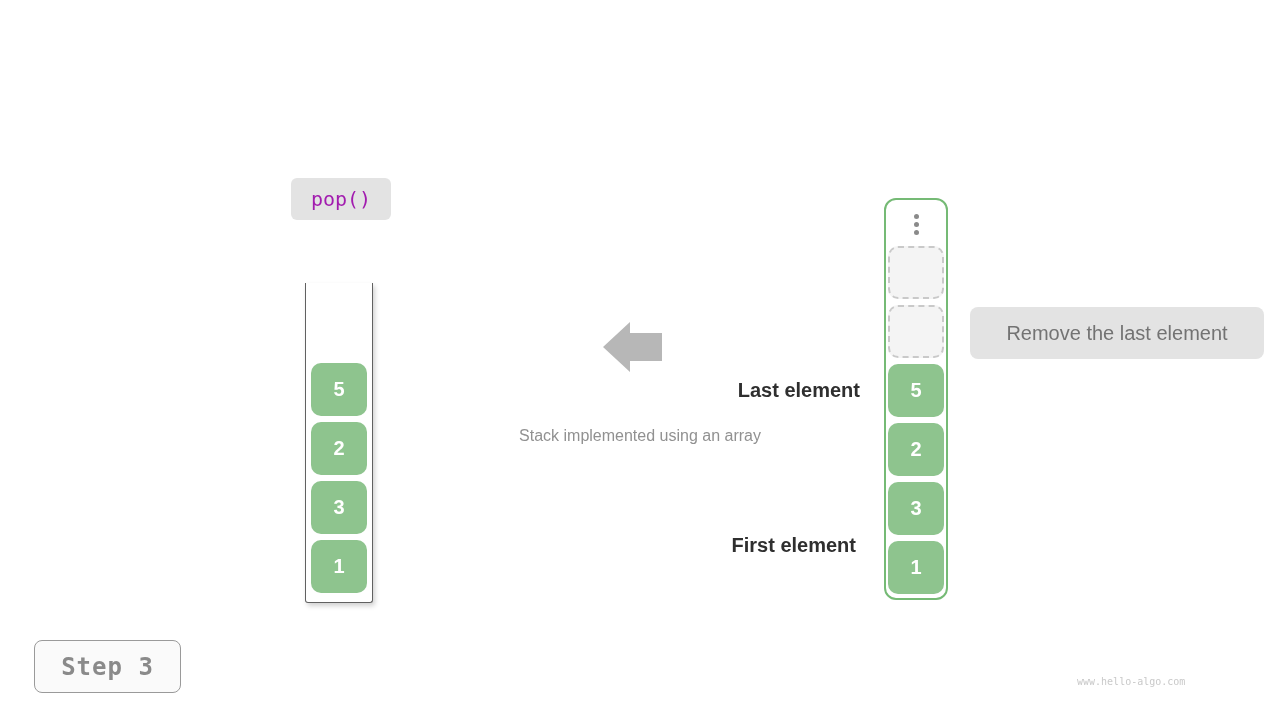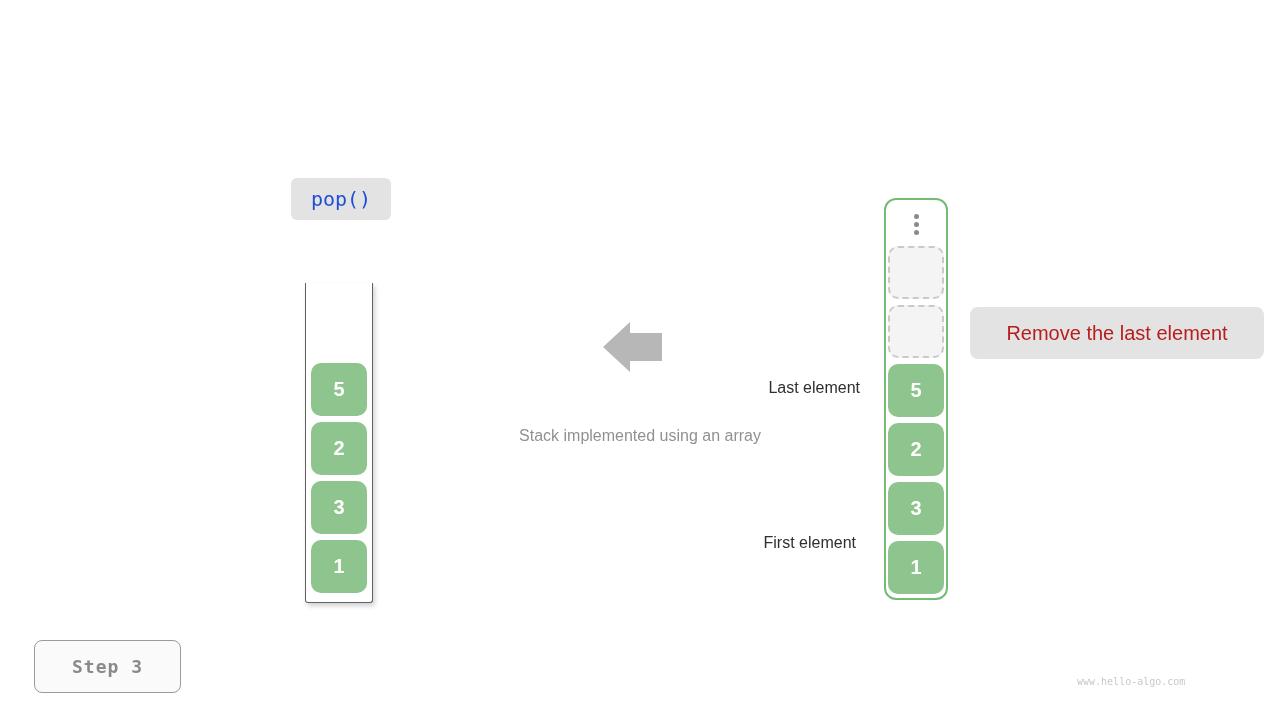--- a/index.html
+++ b/index.html
@@ -21,21 +21,21 @@
     position:relative;
   }
   .canvas{position:absolute;inset:0;}
 
   
   .pop-box{
     position:absolute;left:291px;top:178px;width:100px;height:42px;
     background:var(--gray-box);border-radius:6px;
     display:flex;align-items:center;justify-content:center;
     font-family:"DejaVu Sans Mono", monospace;
-    font-size:20px;color:#1d4ed8;
+    font-size:20px;color:#a21caf;
   }
 
   
   .stack-tube{
     position:absolute;left:305px;top:283px;width:68px;height:320px;
     border:1.5px solid #616161;border-top:none;
     border-radius:0 0 3px 3px;
     background:#ffffff;
     box-shadow:2px 3px 5px rgba(0,0,0,0.18);
     box-sizing:border-box;
@@ -70,40 +70,40 @@
   
   .arrow{position:absolute;left:603px;top:322px;width:59px;height:50px;}
   .arrow svg{display:block;}
 
   
   .caption{
     position:absolute;left:340px;top:427px;width:600px;
     text-align:center;font-size:16px;color:var(--mid-gray);
   }
   .anno{
-    position:absolute;font-size:16px;font-weight:normal;color:var(--dark-text);
+    position:absolute;font-size:20px;font-weight:bold;color:var(--dark-text);
     text-align:right;width:250px;
   }
   .anno-last{right:420px;top:379px;}
   .anno-first{right:424px;top:534px;}
   .remove-box{
     position:absolute;left:970px;top:307px;width:294px;height:52px;
     background:var(--gray-box);border-radius:8px;
     display:flex;align-items:center;justify-content:center;
-    font-size:20px;color:#b91c1c;
+    font-size:20px;color:#737373;
   }
 
   
   .step-box{
     position:absolute;left:34px;top:640px;width:147px;height:53px;
     background:#fafafa;border:1.5px solid #9a9a9a;border-radius:8px;
     box-sizing:border-box;
     display:flex;align-items:center;justify-content:center;
     font-family:"DejaVu Sans Mono", monospace;
-    font-size:18px;font-weight:bold;color:var(--step-gray);
+    font-size:24px;font-weight:bold;color:var(--step-gray);
     letter-spacing:1px;
   }
 
   
   .watermark{
     position:absolute;left:1077px;top:676px;
     font-family:"DejaVu Sans Mono", monospace;
     font-size:10px;color:var(--watermark-gray);
   }
 </style>

